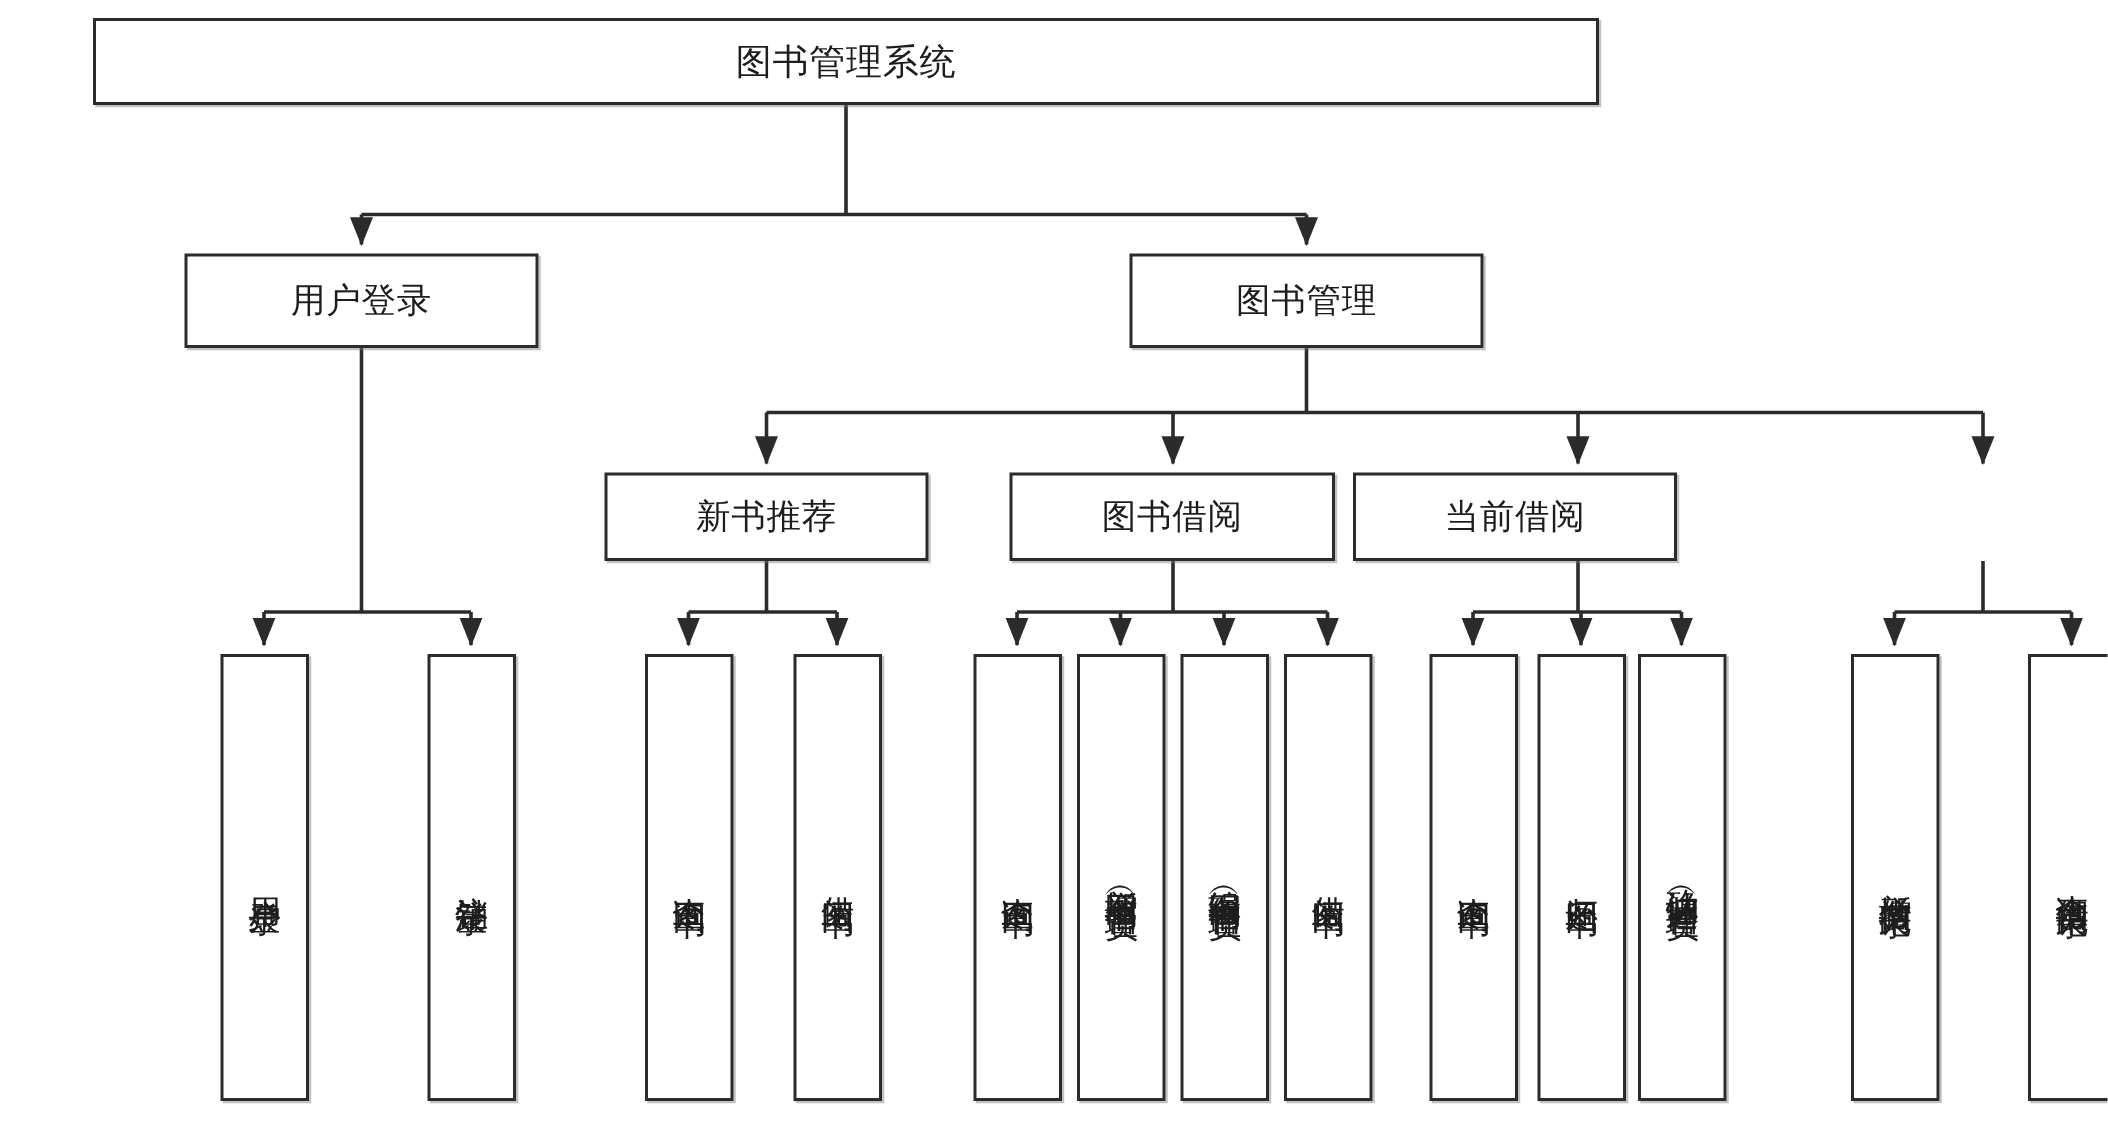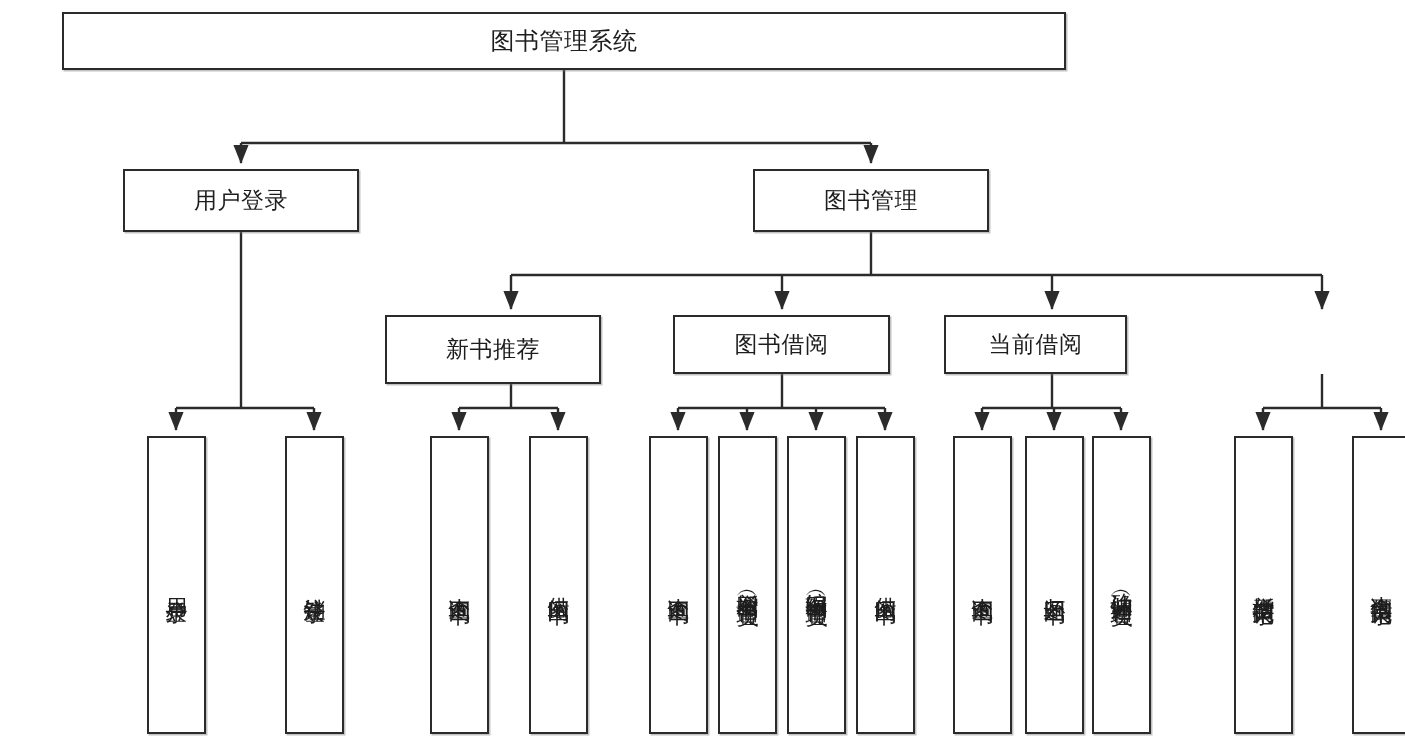--- a/index.html
+++ b/index.html
@@ -134,27 +134,27 @@
     <span class="label">图书管理系统</span>
   </div>
 
   <div class="node horiz" style="left:81px; top:169px; width:236px; height:63px;">
     <span class="label">用户登录</span>
   </div>
   <div class="node horiz" style="left:711px; top:169px; width:236px; height:63px;text-align:center;">
     <span class="label">图书管理</span>
   </div>
 
-  <div class="node horiz" style="left:343px; top:315px; width:216px; height:69px;text-decoration:underline;">
+  <div class="node horiz" style="left:361px; top:315px; width:216px; height:59px;text-decoration:underline;">
     <span class="label">新书推荐</span>
   </div>
   <div class="node horiz" style="left:631px; top:315px; width:217px; height:59px;text-align:center;">
     <span class="label">图书借阅</span>
   </div>
-  <div class="node horiz" style="left:902px; top:315px; width:183px; height:59px;">
+  <div class="node horiz" style="left:860px; top:315px; width:216px; height:59px;">
     <span class="label">当前借阅</span>
   </div>
 
   <div class="node vert" style="left:105px; top:436px; width:59px; height:298px;">
     <span class="label">用户登录</span>
   </div>
   <div class="node vert" style="left:243px; top:436px; width:59px; height:298px;">
     <span class="label">注销登录</span>
   </div>
 

